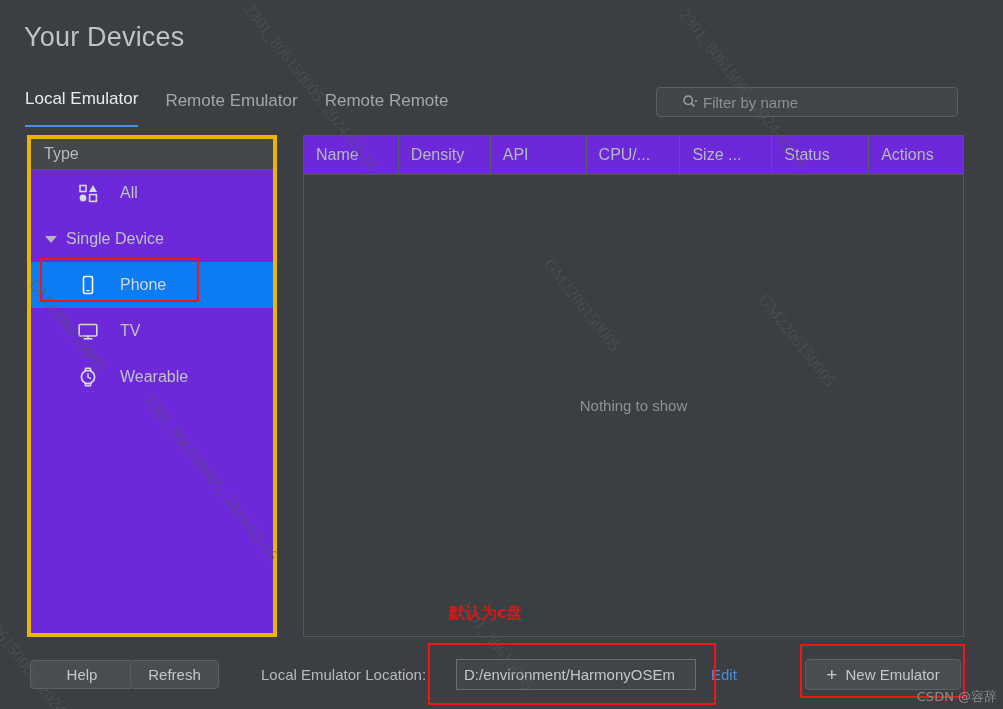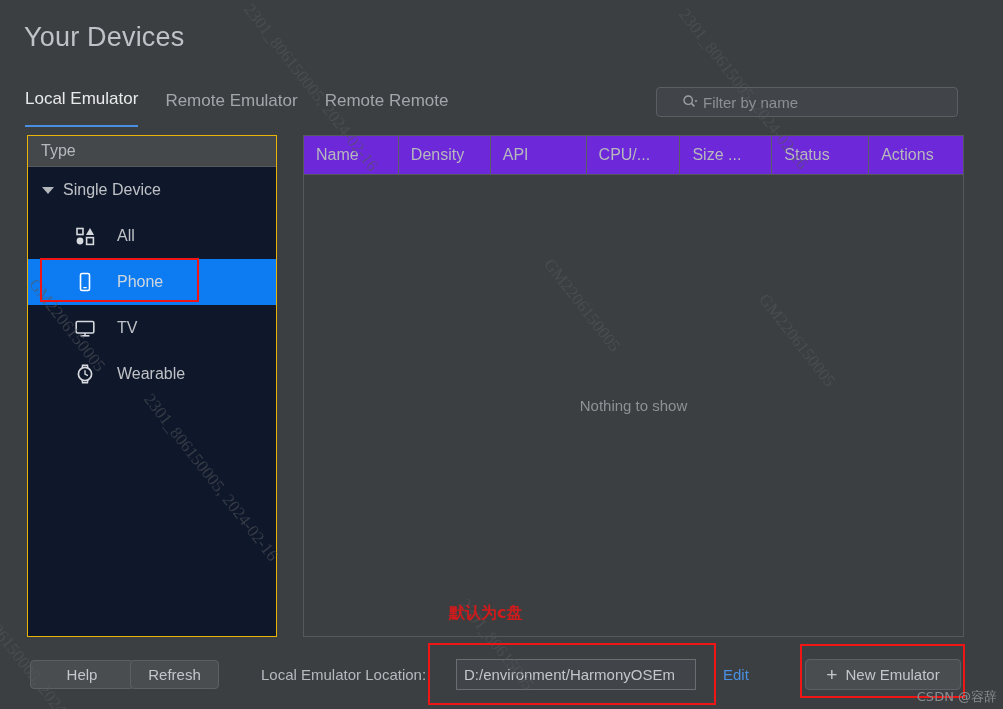--- a/index.html
+++ b/index.html
@@ -35,21 +35,21 @@
     position: absolute; left: 656px; top: 87px; width: 302px; height: 30px;
     background: #414549; border: 1px solid #5b5f63; border-radius: 4px;
     display: flex; align-items: center; padding: 0 25px; gap: 5px;
   }
   .search-icon { width: 16px; height: 16px; flex: none; display: block; }
   .search-ph { font-size: 15px; color: #8d9095; }
 
   
   .tree-panel {
     position: absolute; left: 27px; top: 135px; width: 250px; height: 502px;
-    border: 1px solid #eab308; background: #0f172a;
+    border: 4px solid #eab308; background: #6d28d9;
   }
   .tree-head {
     height: 31px; background: #45484b; border-bottom: 1px solid #55585c;
     display: flex; align-items: center; padding-left: 13px;
     font-size: 16px; color: #b6b9bd;
   }
   .tree-body { position: relative; }
   .tree-row {
     height: 46px; display: flex; align-items: center; cursor: pointer;
     font-size: 16px; color: #bfc2c6;
@@ -87,21 +87,21 @@
   }
   .btn-help { position: absolute; left: 30px; top: 660px; width: 104px; height: 29px; }
   .btn-refresh { position: absolute; left: 130px; top: 660px; width: 89px; height: 29px; }
   .loc-label { position: absolute; left: 261px; top: 666px; font-size: 15px; color: #b6b9bd; white-space: nowrap; }
   .loc-field {
     position: absolute; left: 456px; top: 659px; width: 240px; height: 31px;
     background: #414549; border: 1px solid #6a6e72;
     display: flex; align-items: center; padding: 2px 7px;
     font-size: 15px; color: #c3c6ca; white-space: nowrap; overflow: hidden;
   }
-  .edit-link { position: absolute; left: 711px; top: 666px; font-size: 15px; color: #4a90e2; cursor: pointer; margin-left: 12px; }
+  .edit-link { position: absolute; left: 711px; top: 666px; font-size: 15px; color: #4a90e2; cursor: pointer; }
   .btn-new {
     position: absolute; left: 805px; top: 659px; width: 156px; height: 31px;
     gap: 8px;
   }
   .plus { font-size: 19px; line-height: 1; color: #c3c6ca; }
 
   
   .anno { position: absolute; border: 2px solid #f01616; z-index: 9; pointer-events: none; }
   .anno-phone { left: 40px; top: 258px; width: 159px; height: 44px; }
   .anno-path  { left: 428px; top: 643px; width: 288px; height: 62px; }
@@ -151,35 +151,35 @@
         <path d="M12.5 6.2 L15.5 6.2 L14 8.5 Z" fill="#9da0a4"></path>
       </svg>
     </span>
     <span class="search-ph">Filter by name</span>
   </div>
 
   <div class="tree-panel">
     <div class="tree-head">Type</div>
     <div class="tree-body">
 
-      <div class="tree-row group">
-        <span class="caret"></span>
-        <span class="tree-label">Single Device</span>
-      </div>
-
       <div class="tree-row leaf">
         <span class="tree-ico">
           <svg viewBox="0 0 22 22" width="22" height="22">
             <rect x="3" y="3.5" width="6" height="6" fill="none" stroke="#d6d9dd" stroke-width="1.6"></rect>
             <path d="M16 3 L20 10 L12 10 Z" fill="#d6d9dd"></path>
             <circle cx="6" cy="16" r="3.4" fill="#d6d9dd"></circle>
             <rect x="12.6" y="12.6" width="6.8" height="6.8" fill="none" stroke="#d6d9dd" stroke-width="1.6"></rect>
           </svg>
         </span>
         <span class="tree-label">All</span>
+      </div>
+
+      <div class="tree-row group">
+        <span class="caret"></span>
+        <span class="tree-label">Single Device</span>
       </div>
 
       <div class="tree-row leaf selected">
         <span class="tree-ico">
           <svg viewBox="0 0 22 22" width="22" height="22">
             <rect x="6.5" y="2.5" width="9" height="17" rx="1.6" fill="none" stroke="#ffffff" stroke-width="1.6"></rect>
             <line x1="9.3" y1="16.6" x2="12.7" y2="16.6" stroke="#ffffff" stroke-width="1.2"></line>
           </svg>
         </span>
         <span class="tree-label">Phone</span>

